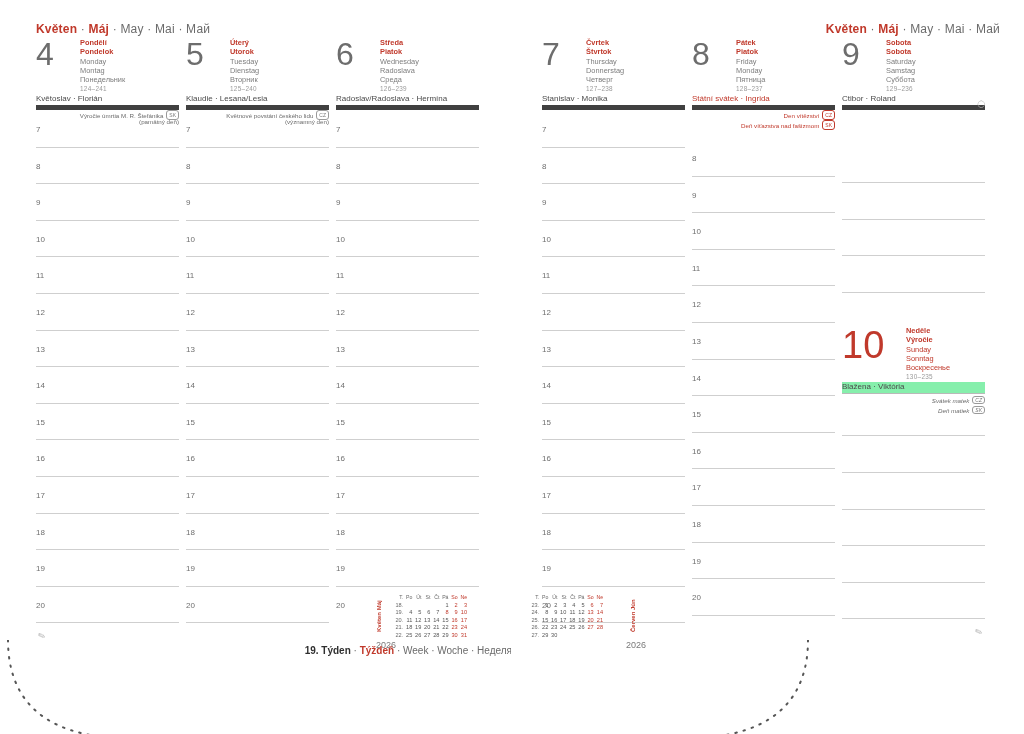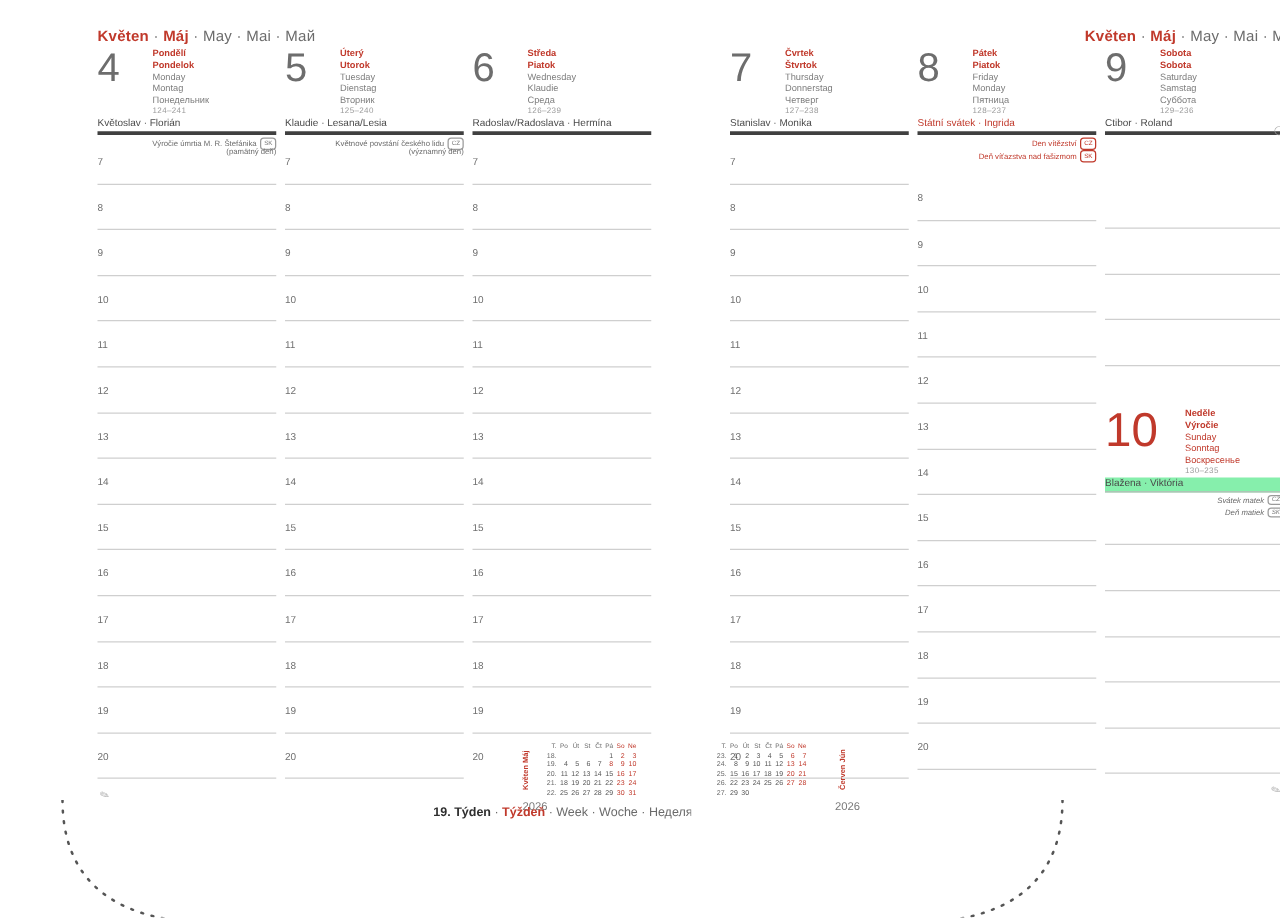--- a/index.html
+++ b/index.html
@@ -4,21 +4,21 @@
 <style>
   html,body{margin:0;padding:0;}
   body{
     width:1024px;height:734px;
     background:#ffffff;
     font-family:"Liberation Sans", sans-serif;
     color:#3a3a3a;
     overflow:hidden;
     position:relative;
   }
-  .page{position:absolute;top:0;left:0;width:816px;height:734px;margin-left:42px;}
+  .page{position:absolute;top:0;left:0;width:816px;height:734px;}
 
   
   .spread{position:absolute;top:0;height:700px;}
   .spread.left{left:0;width:512px;}
   .spread.right{left:512px;width:512px;}
 
   .month-head{
     position:absolute;top:22px;
     font-size:12px;letter-spacing:.2px;white-space:nowrap;
   }
@@ -38,21 +38,21 @@
     font-size:32px;line-height:32px;color:#6d6d6d;font-weight:400;
   }
   .daynum.red{color:#c0392b;}
   .dnames{position:absolute;left:44px;top:2px;font-size:7.4px;line-height:9.3px;}
   .dnames .b{font-weight:bold;color:#c0392b;}
   .dnames .g{color:#7d7d7d;}
   .dnames .n{color:#9a9a9a;font-size:6.4px;letter-spacing:.3px;}
 
   .names{
     position:absolute;left:0;right:6px;top:58px;
-    font-size:8px;color:#4a4a4a;border-bottom:3px solid #404040;
+    font-size:8px;color:#4a4a4a;border-bottom:5px solid #404040;
     padding-bottom:2px;
   }
   .names.red{color:#c0392b;}
 
   .note{
     position:absolute;right:6px;font-size:6.2px;color:#6b6b6b;
     text-align:right;line-height:8px;
   }
   .note.red{color:#c0392b;}
   .flag{
@@ -256,21 +256,21 @@
         </div>
       </div>
 
       <div class="col" style="left:336px">
         <div class="daybox">
           <div class="daynum">6</div>
           <div class="dnames">
             <div class="b">Středa</div>
             <div class="b">Piatok</div>
             <div class="g">Wednesday</div>
-            <div class="g">Klaudie</div>
+            <div class="g">Radoslava</div>
             <div class="g">Среда</div>
             <div class="n">126–239</div>
           </div>
         </div>
         <div class="names">Radoslav/Radoslava · Hermína</div>
         <div class="hours">
           <div class="hr first">
               <span class="lbl">7</span>
             </div>
           <div class="hr">

